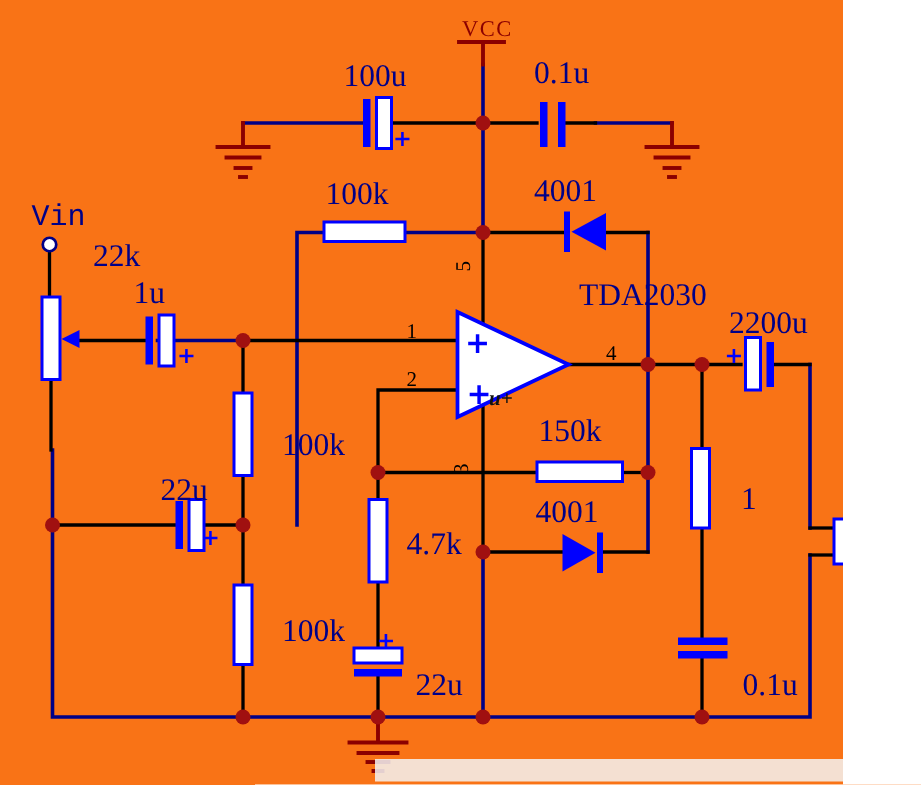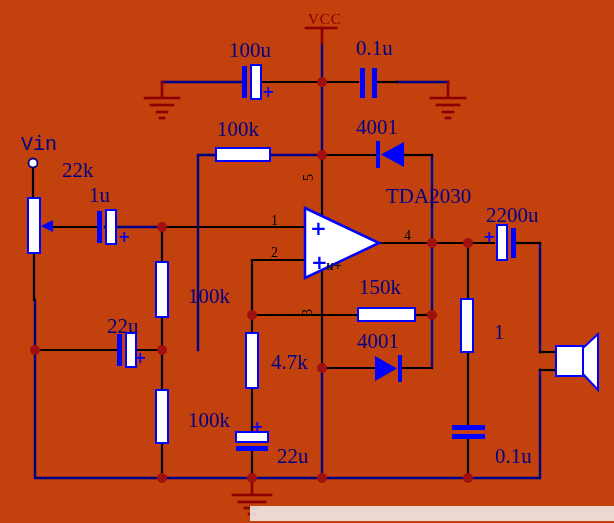--- a/index.html
+++ b/index.html
@@ -1,16 +1,16 @@
 <!DOCTYPE html>
 <html><head>
 <meta charset="utf-8">
 <style>
   html,body{margin:0;padding:0;background:#ffffff;}
-  #stage{position:relative;width:614px;height:523px;background:#c2410c;overflow:hidden;
+  #stage{position:relative;width:562px;height:523px;background:#f97316;overflow:hidden;
          font-family:"Liberation Serif","DejaVu Serif",serif;}
   svg{position:absolute;left:0;top:0;}
   .wire-navy{stroke:#000087;stroke-width:2.4;fill:none;stroke-linecap:square;}
   .wire-black{stroke:#000000;stroke-width:2.2;fill:none;stroke-linecap:square;}
   .wire-red{stroke:#8B0000;stroke-width:2.6;fill:none;stroke-linecap:square;}
   .comp{stroke:#0000FF;stroke-width:2;fill:#ffffff;}
   .comp-thick{stroke:#0000FF;stroke-width:2.5;fill:#ffffff;stroke-linejoin:miter;}
   .comp-fill{fill:#0000FF;stroke:none;}
   .dot{fill:#A01010;stroke:none;}
   .lbl{font-family:"Liberation Serif","DejaVu Serif",serif;font-size:21px;fill:#000088;}

